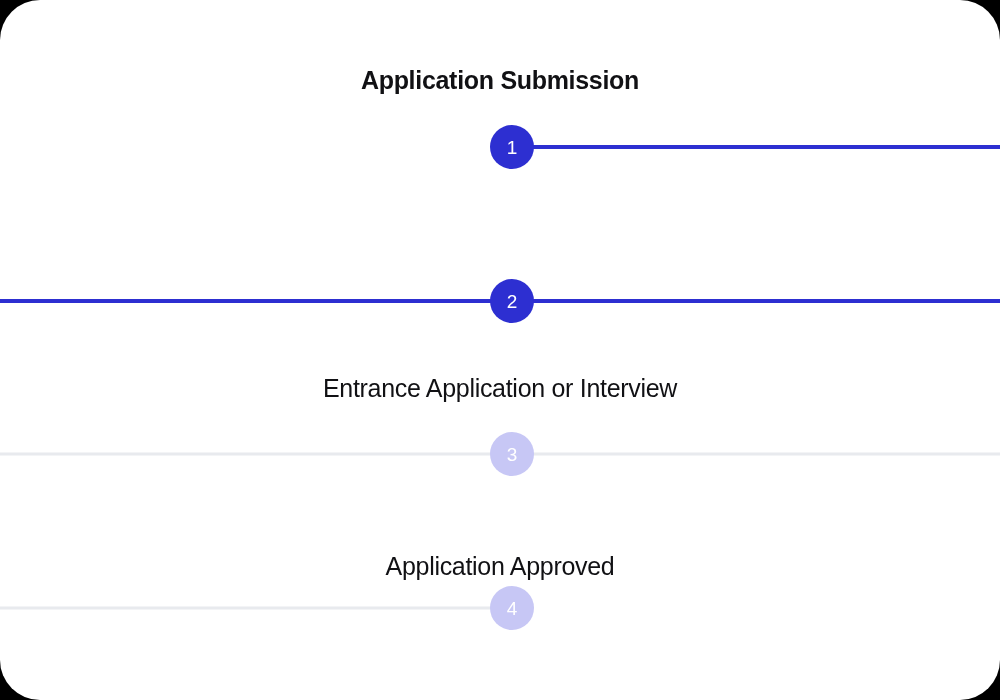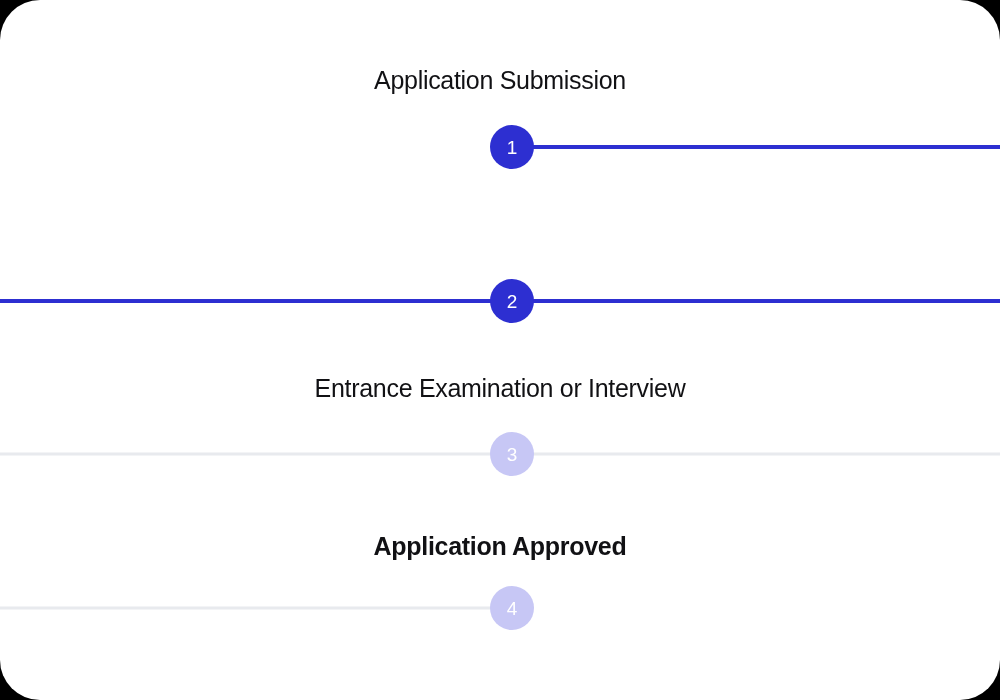--- a/index.html
+++ b/index.html
@@ -106,33 +106,33 @@
   .node.inactive {
     background: #C7C7F5;
     color: #ffffff;
   }
 </style>
 </head>
 <body>
 
 <div class="card">
   <div class="stepper" id="stepper-root">
-      <div class="step-label" style="top: 66px;">Application Submission</div>
+      <div class="step-label" style="top: 66px; font-weight: bold;">Application Submission</div>
       <div class="step-row" style="top: 147px;">
         <div class="track active right"></div>
         <div class="node active">1</div>
       </div>
       <div class="step-row" style="top: 301px;">
         <div class="track active full"></div>
         <div class="node active">2</div>
       </div>
-      <div class="step-label" style="top: 374px;">Entrance Examination or Interview</div>
+      <div class="step-label" style="top: 374px;">Entrance Application or Interview</div>
       <div class="step-row" style="top: 454px;">
         <div class="track inactive full"></div>
         <div class="node inactive">3</div>
       </div>
-      <div class="step-label" style="top: 532px; font-weight: bold;">Application Approved</div>
+      <div class="step-label" style="top: 552px;">Application Approved</div>
       <div class="step-row" style="top: 608px;">
         <div class="track inactive left"></div>
         <div class="node inactive">4</div>
       </div>
     </div>
 </div>
 
 </body></html>

